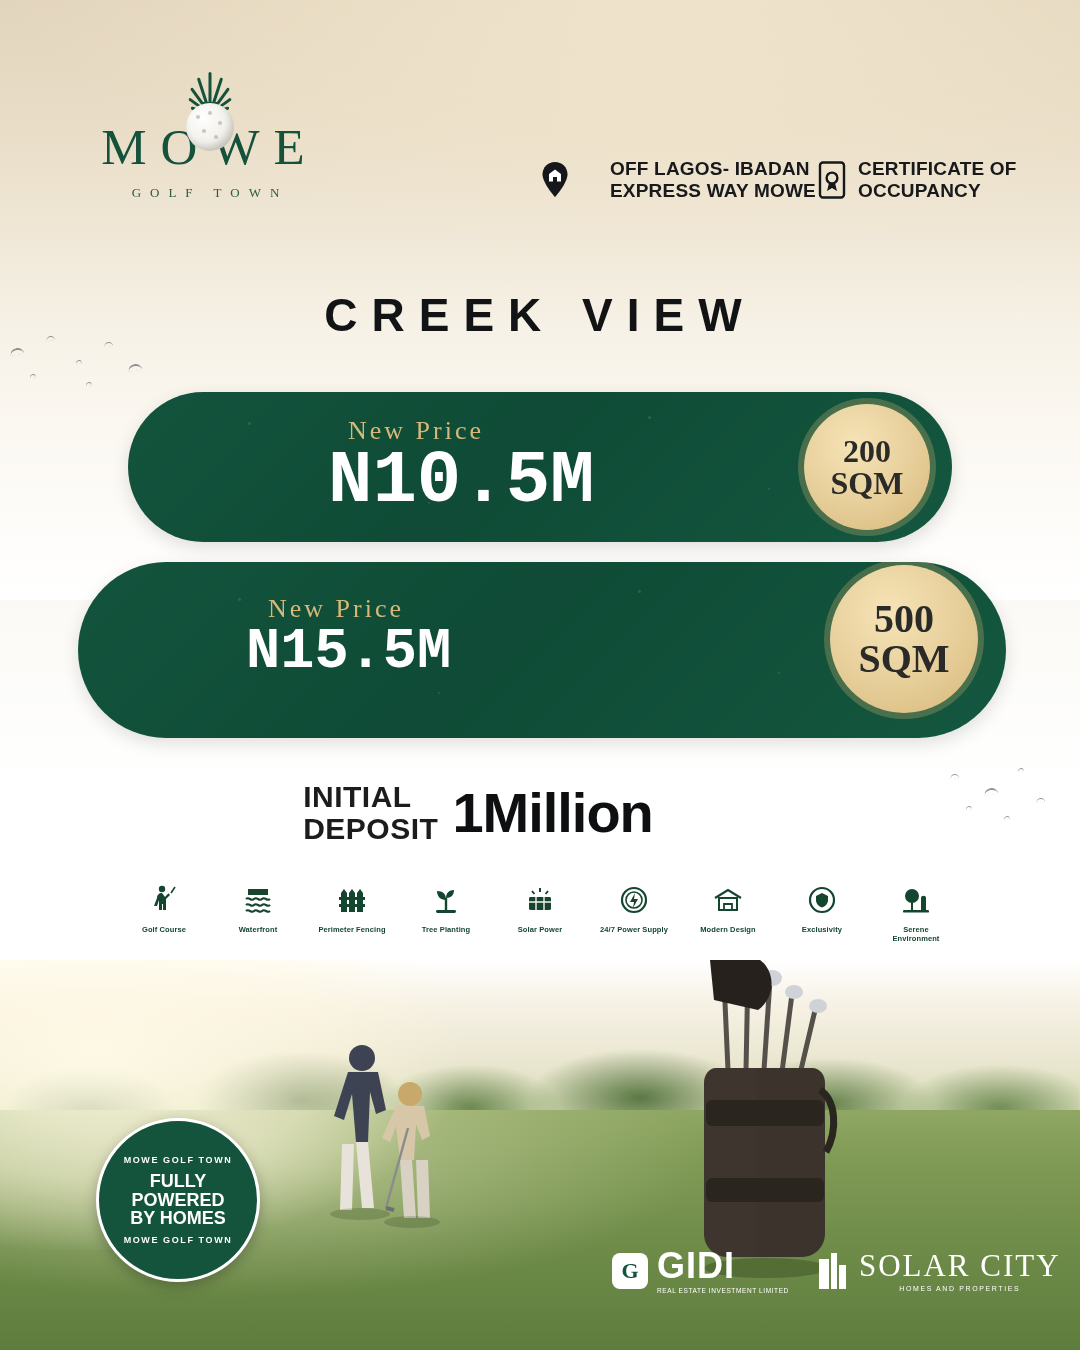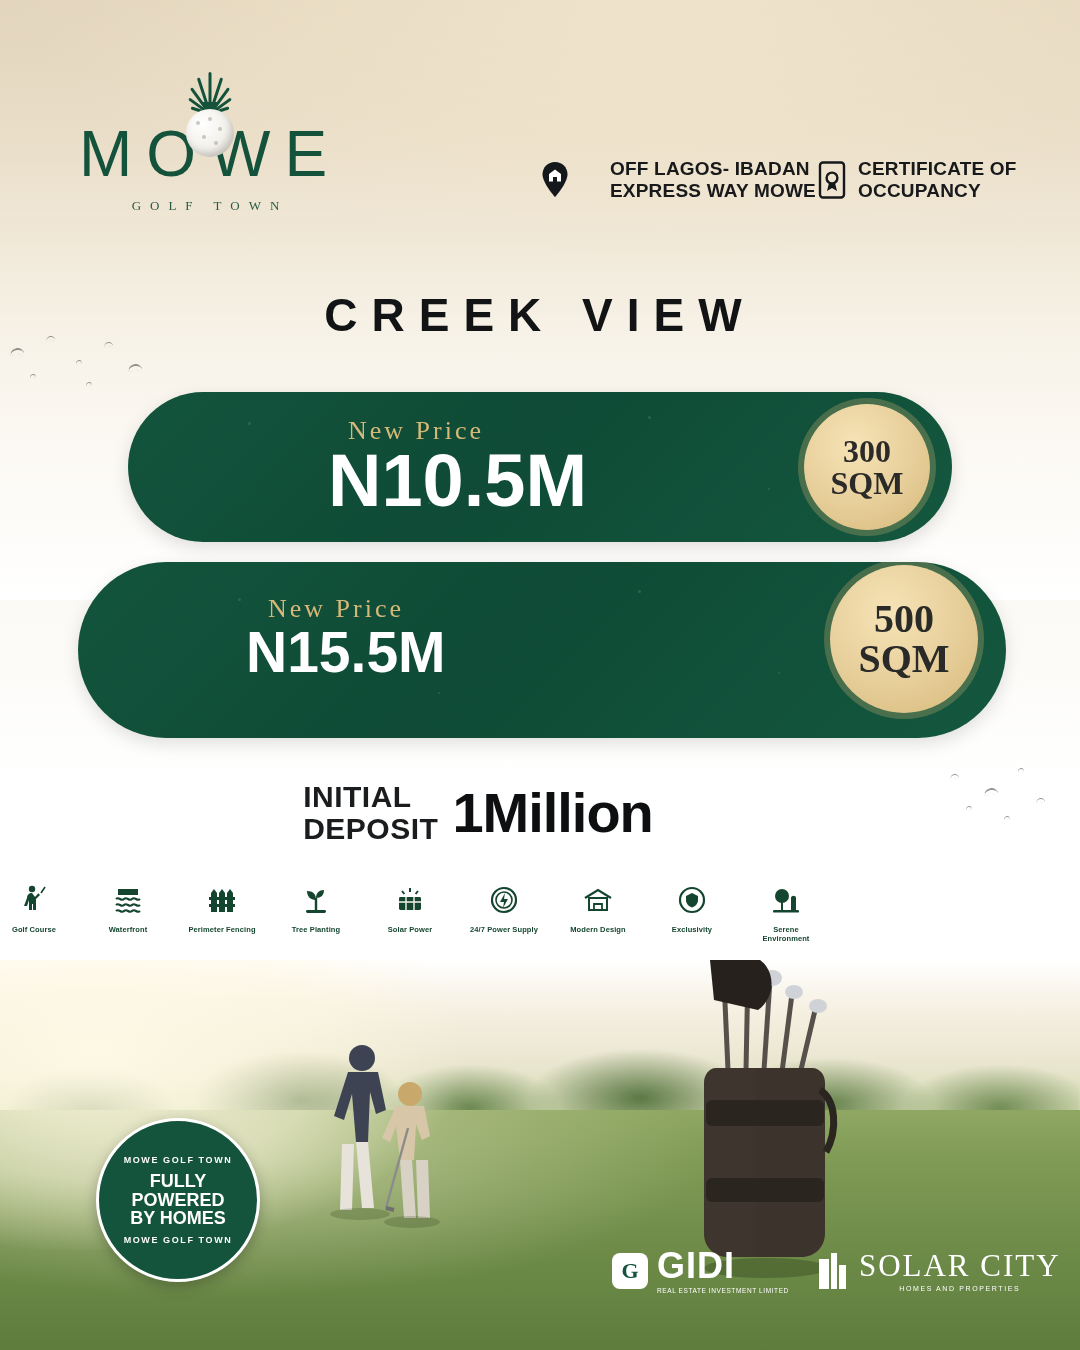--- a/index.html
+++ b/index.html
@@ -47,22 +47,22 @@
     width: 3px; background: #14523c; transform-origin: bottom center;
     border-radius: 2px;
   }
   .tee {
     position: absolute; left: 50%; bottom: 0; transform: translateX(-50%);
     width: 0; height: 0;
     border-left: 9px solid transparent; border-right: 9px solid transparent;
     border-top: 18px solid #14523c;
   }
   .logo-word {
-    font-family: Liberation Sans, sans-serif;
-    font-size: 64px; letter-spacing: 14px; color: #14523c;
+    font-family: Liberation Serif, serif;
+    font-size: 51px; letter-spacing: 14px; color: #14523c;
     line-height: 1; margin-top: 2px; position: relative; display: block;
   }
   .golfball {
     position: absolute; left: 50%; top: 50%;
     transform: translate(-50%,-46%);
     width: 48px; height: 48px; border-radius: 50%;
     background: radial-gradient(circle at 35% 32%, #ffffff 0%, #f2f0ea 55%, #d8d4c8 100%);
     box-shadow: inset -3px -4px 7px rgba(0,0,0,0.15);
   }
   .golfball span {
@@ -98,21 +98,21 @@
     box-shadow: 0 6px 18px rgba(0,0,0,0.12);
     overflow: hidden;
   }
   .bar.two { left: 78px; width: 928px; height: 176px; border-radius: 92px; }
   .bar .speck { position:absolute; background: rgba(255,255,255,0.12); border-radius:50%; }
   .newprice {
     position: absolute; color: #d6b878; font-size: 26px; letter-spacing: 3px;
     font-family: "Liberation Serif", serif;
   }
   .amount {
-    position: absolute; color: #ffffff; font-family: Liberation Sans, sans-serif;
+    position: absolute; color: #ffffff; font-family: Liberation Mono, monospace;
     font-weight: bold; line-height: 1;
   }
   .sqm-badge {
     position: absolute; border-radius: 50%;
     background: radial-gradient(circle at 40% 32%, #f6e3b6 0%, #e7cf9b 52%, #d6b878 100%);
     display: flex; flex-direction: column; align-items: center; justify-content: center;
     color: #2a2a28; font-family: "Liberation Serif", serif; font-weight: bold;
     box-shadow: 0 0 0 6px rgba(214,184,120,0.28);
   }
   .sqm-badge div { line-height: 1.0; }
@@ -124,21 +124,21 @@
   }
   .deposit .lbl {
     font-size: 30px; font-weight: bold; color: #1a1c1e; line-height: 1.05;
     text-align: left; letter-spacing: 0.5px;
   }
   .deposit .val { font-size: 56px; font-weight: bold; color: #0d0f11; letter-spacing: -1px; }
 
   
   .features {
     position: absolute; left: 0; top: 880px; width: 1080px;
-    display: flex; justify-content: flex-start; gap: 26px;
+    display: flex; justify-content: center; gap: 26px;
   }
   .feat { width: 68px; text-align: center; }
   .feat .ic {
     height: 40px; display: flex; align-items: center; justify-content: center;
   }
   .feat .cap {
     margin-top: 5px; font-size: 7.5px; font-weight: bold; color: #14452f;
     line-height: 1.25; letter-spacing: 0.1px;
   }
 
@@ -290,21 +290,21 @@
   <div class="title">CREEK VIEW</div>
 
   <div class="bar one" style="top:392px;">
     <div class="speck" style="left:120px;top:30px;width:3px;height:3px;"></div>
     <div class="speck" style="left:300px;top:110px;width:2px;height:2px;"></div>
     <div class="speck" style="left:520px;top:24px;width:3px;height:3px;"></div>
     <div class="speck" style="left:640px;top:96px;width:2px;height:2px;"></div>
     <div class="newprice" style="left:220px; top:24px;">New Price</div>
     <div class="amount" style="left:200px; top:52px; font-size:74px;">N10.5M</div>
     <div class="sqm-badge" style="right:22px; top:12px; width:126px; height:126px; font-size:32px;">
-      <div>300</div>
+      <div>200</div>
       <div>SQM</div>
     </div>
   </div>
 
   <div class="bar two" style="top:562px;">
     <div class="speck" style="left:160px;top:36px;width:3px;height:3px;"></div>
     <div class="speck" style="left:360px;top:130px;width:2px;height:2px;"></div>
     <div class="speck" style="left:560px;top:28px;width:3px;height:3px;"></div>
     <div class="speck" style="left:700px;top:110px;width:2px;height:2px;"></div>
     <div class="newprice" style="left:190px; top:32px;">New Price</div>

